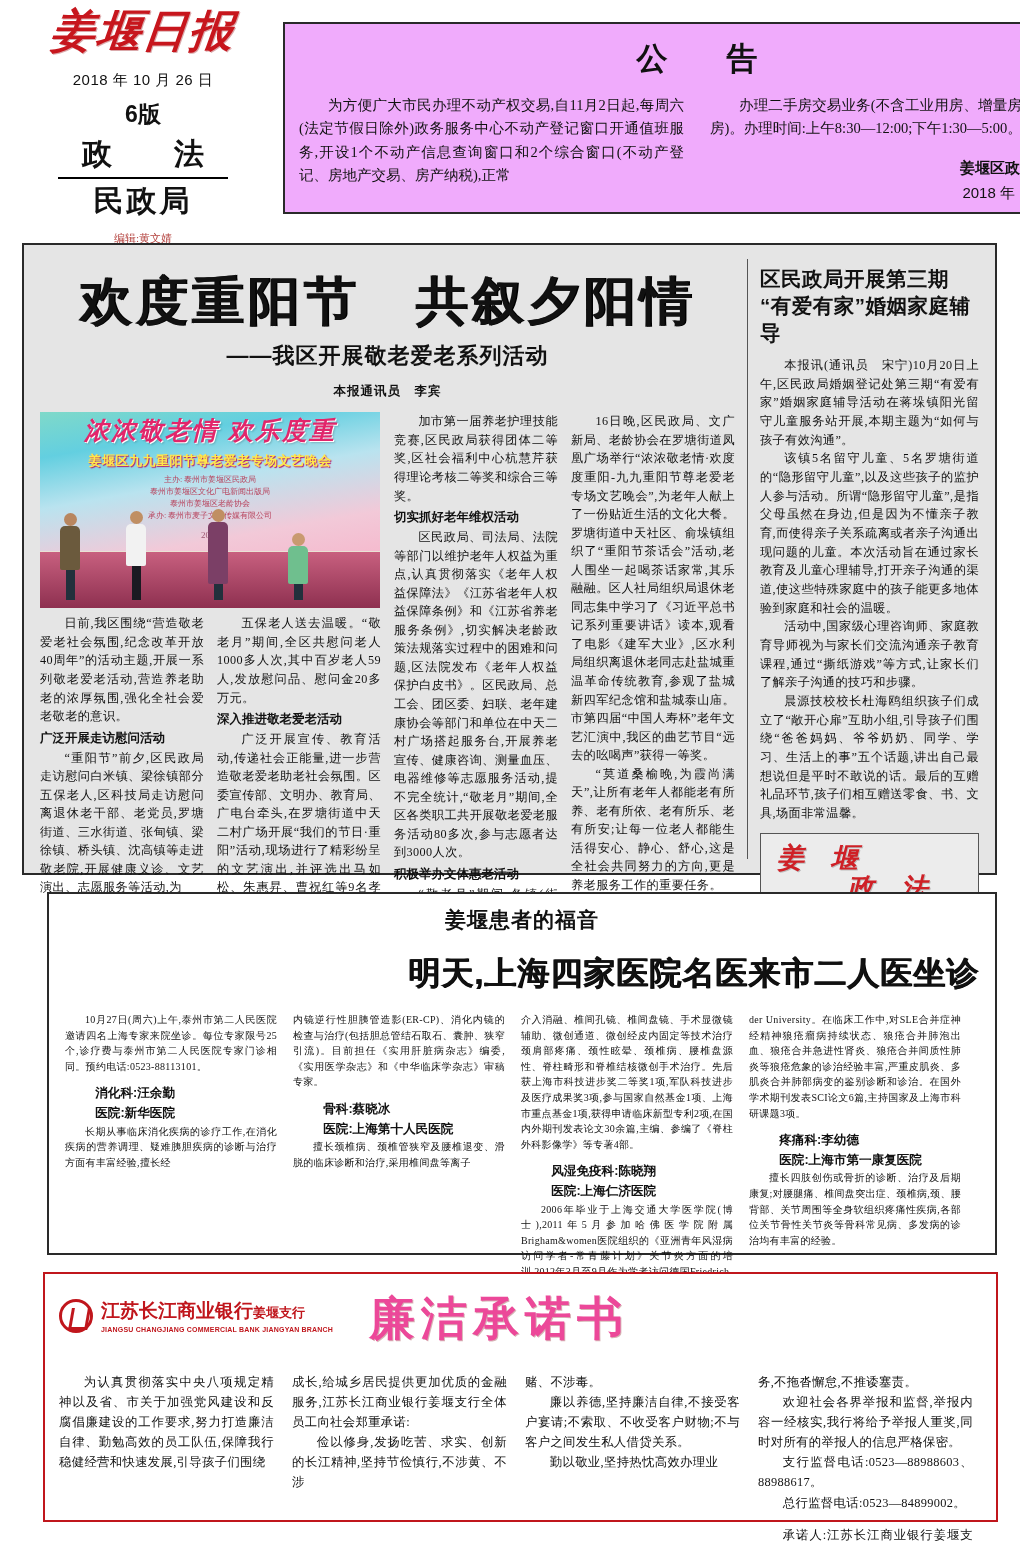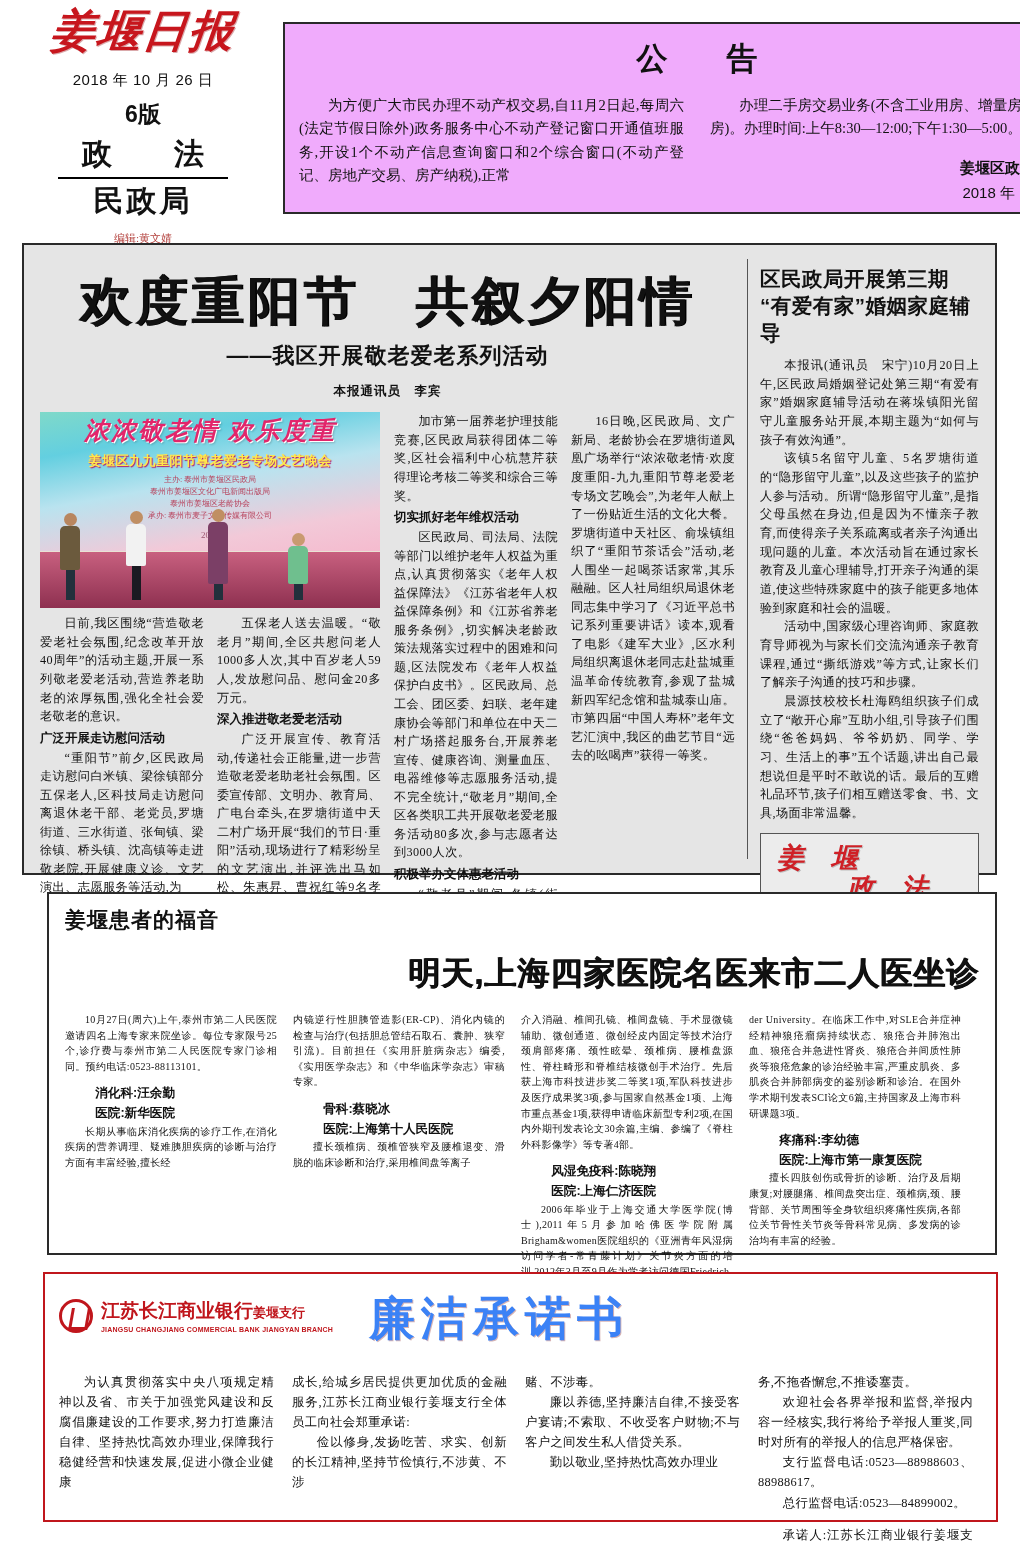--- a/index.html
+++ b/index.html
@@ -125,21 +125,21 @@
   .lb-2 { position:absolute; left:86px; top:36px; font-family:"Liberation Serif",serif; font-weight:bold; font-style:italic; font-size:27px; color:#cf2026; letter-spacing:10px; text-shadow:1px 1px 0 rgba(0,0,0,.2);}
   .lb-3 { position:absolute; left:10px; bottom:20px; font-family:"Liberation Sans",sans-serif; font-weight:bold; font-size:13px; letter-spacing:3px;}
   .lb-4 { position:absolute; left:10px; bottom:4px; font-family:"Liberation Sans",sans-serif; font-weight:bold; font-size:13px; letter-spacing:11px;}
   .lb-5 { position:absolute; right:8px; bottom:10px; font-family:"Liberation Sans",sans-serif; font-weight:bold; font-size:14px; letter-spacing:1px;}
 
   
   .block2 {
     position:absolute; left:47px; top:892px; width:950px; height:363px;
     border:2px solid #2a2a2a; box-sizing:border-box; background:#fff; padding:12px 16px;
   }
-  .h2-kicker{ text-align:left; font-family:"Liberation Sans",sans-serif; font-weight:bold; font-size:21px; letter-spacing:1px; }
+  .h2-kicker{ text-align:center; font-family:"Liberation Sans",sans-serif; font-weight:bold; font-size:21px; letter-spacing:1px; }
   .h2-main {
     text-align:right; font-family:"Liberation Sans",sans-serif; font-weight:bold;
     font-size:32px; letter-spacing:1px; margin-top:18px; text-shadow:1px 0 0 #000;
   }
   .a2-cols { display:flex; margin-top:16px; gap:16px; }
   .a2-c { width:212px; }
   .a2-c p { margin:0; font-size:10px; line-height:1.56; text-align:justify; text-align-last:left; text-indent:2em; letter-spacing:.3px;}
   .a2-c p.doc { text-indent:0; font-family:"Liberation Sans",sans-serif; font-weight:bold; font-size:12.6px; margin-top:10px; padding-left:2.4em; letter-spacing:0;}
   .a2-c p.doc2{ text-indent:0; font-family:"Liberation Sans",sans-serif; font-weight:bold; font-size:12.6px; padding-left:2.4em; letter-spacing:0;}
 
@@ -157,21 +157,21 @@
   .bank-mark::after{
     content:""; position:absolute; left:8px; top:6px; width:13px; height:19px;
     border-left:3.5px solid #c0161c; border-bottom:3.5px solid #c0161c; border-right:3.5px solid #c0161c;
     transform:skewX(-10deg);
   }
   .bank-name { font-family:"Liberation Sans",sans-serif; font-weight:bold; font-size:19px; color:#c0161c; letter-spacing:0;}
   .bank-name .br { font-size:13px; }
   .bank-en { font-family:"Liberation Sans",sans-serif; font-weight:bold; font-size:7px; color:#c0161c; letter-spacing:.2px; margin-top:2px;}
   .promise {
     position:absolute; left:310px; top:4px;
-    font-family:"Liberation Serif",serif; font-weight:bold; font-size:46px; color:#3b82f6;
+    font-family:"Liberation Serif",serif; font-weight:bold; font-size:46px; color:#ec4899;
     letter-spacing:6px; text-shadow:1px 1px 0 rgba(120,0,5,.3);
   }
   .a3-cols { display:flex; gap:18px; margin-top:4px; }
   .a3-c { width:215px; }
   .a3-c p { margin:0; font-size:12.4px; line-height:1.62; text-align:justify; text-align-last:left; text-indent:2em; letter-spacing:.3px;}
   .a3-c p.noind{ text-indent:0; }
   .a3-c p.gap { margin-top:12px; }
 </style>
 </head>
 <body>
@@ -261,20 +261,21 @@
           </div>
           <div class="a1-c">
             <p>加市第一届养老护理技能竞赛,区民政局获得团体二等奖,区社会福利中心杭慧芹获得理论考核二等奖和综合三等奖。</p>
             <p class="sub">切实抓好老年维权活动</p>
             <p>区民政局、司法局、法院等部门以维护老年人权益为重点,认真贯彻落实《老年人权益保障法》《江苏省老年人权益保障条例》和《江苏省养老服务条例》,切实解决老龄政策法规落实过程中的困难和问题,区法院发布《老年人权益保护白皮书》。区民政局、总工会、团区委、妇联、老年建康协会等部门和单位在中天二村广场搭起服务台,开展养老宣传、健康咨询、测量血压、电器维修等志愿服务活动,提不完全统计,“敬老月”期间,全区各类职工共开展敬老爱老服务活动80多次,参与志愿者达到3000人次。</p>
             <p class="sub">积极举办文体惠老活动</p>
             <p>“敬老月”期间,各镇(街道)、各有关部门组织开展了系列敬老爱老活动。10月</p>
           </div>
           <div class="a1-c">
             <p>16日晚,区民政局、文广新局、老龄协会在罗塘街道凤凰广场举行“浓浓敬老情·欢度度重阳-九九重阳节尊老爱老专场文艺晚会”,为老年人献上了一份贴近生活的文化大餐。罗塘街道中天社区、俞垛镇组织了“重阳节茶话会”活动,老人围坐一起喝茶话家常,其乐融融。区人社局组织局退休老同志集中学习了《习近平总书记系列重要讲话》读本,观看了电影《建军大业》,区水利局组织离退休老同志赴盐城重温革命传统教育,参观了盐城新四军纪念馆和盐城泰山庙。市第四届“中国人寿杯”老年文艺汇演中,我区的曲艺节目“远去的吆喝声”获得一等奖。</p>
+            <p>“莫道桑榆晚,为霞尚满天”,让所有老年人都能老有所养、老有所依、老有所乐、老有所安;让每一位老人都能生活得安心、静心、舒心,这是全社会共同努力的方向,更是养老服务工作的重要任务。</p>
           </div>
         </div>
       </div>
 
       <div class="b1-div"></div>
 
       <div class="b1-right">
         <div class="r1-head" style="white-space:pre-line">区民政局开展第三期
 “有爱有家”婚姻家庭辅导</div>
         <div class="r1-body">
@@ -333,21 +334,21 @@
           <div class="bank-name">
             <span>江苏长江商业银行</span><span class="br">姜堰支行</span>
           </div>
           <div class="bank-en">JIANGSU CHANGJIANG COMMERCIAL BANK JIANGYAN BRANCH</div>
         </div>
       </div>
       <div class="promise">廉洁承诺书</div>
     </div>
     <div class="a3-cols">
       <div class="a3-c">
-        <p>为认真贯彻落实中央八项规定精神以及省、市关于加强党风建设和反腐倡廉建设的工作要求,努力打造廉洁自律、坚持热忱高效办理业,保障我行稳健经营和快速发展,促进小微企业健康</p>
+        <p>为认真贯彻落实中央八项规定精神以及省、市关于加强党风建设和反腐倡廉建设的工作要求,努力打造廉洁自律、勤勉高效的员工队伍,保障我行稳健经营和快速发展,引导孩子们围绕</p>
       </div>
       <div class="a3-c">
         <p class="noind">成长,给城乡居民提供更加优质的金融服务,江苏长江商业银行姜堰支行全体员工向社会郑重承诺:</p>
         <p>俭以修身,发扬吃苦、求实、创新的长江精神,坚持节俭慎行,不涉黄、不涉</p>
       </div>
       <div class="a3-c">
         <p class="noind">赌、不涉毒。</p>
         <p>廉以养德,坚持廉洁自律,不接受客户宴请;不索取、不收受客户财物;不与客户之间发生私人借贷关系。</p>
         <p>勤以敬业,坚持热忱高效办理业</p>
       </div>

